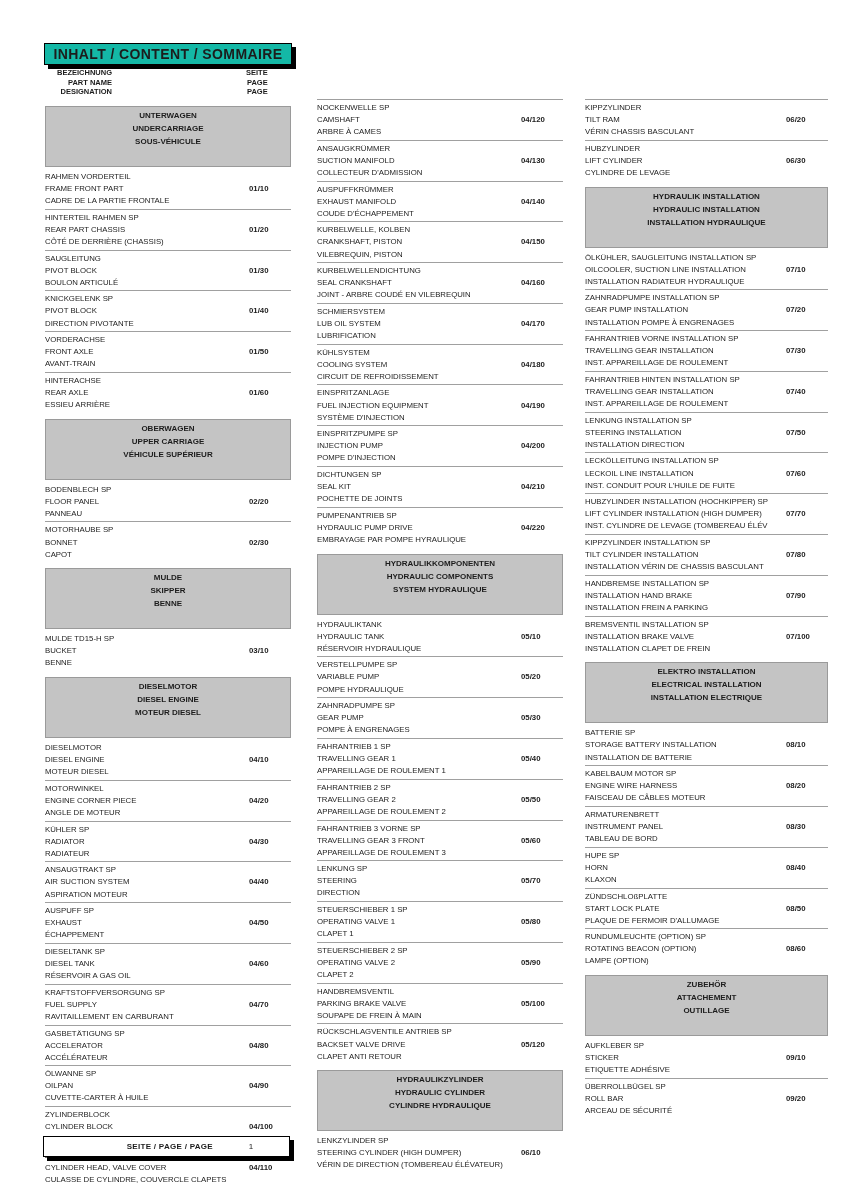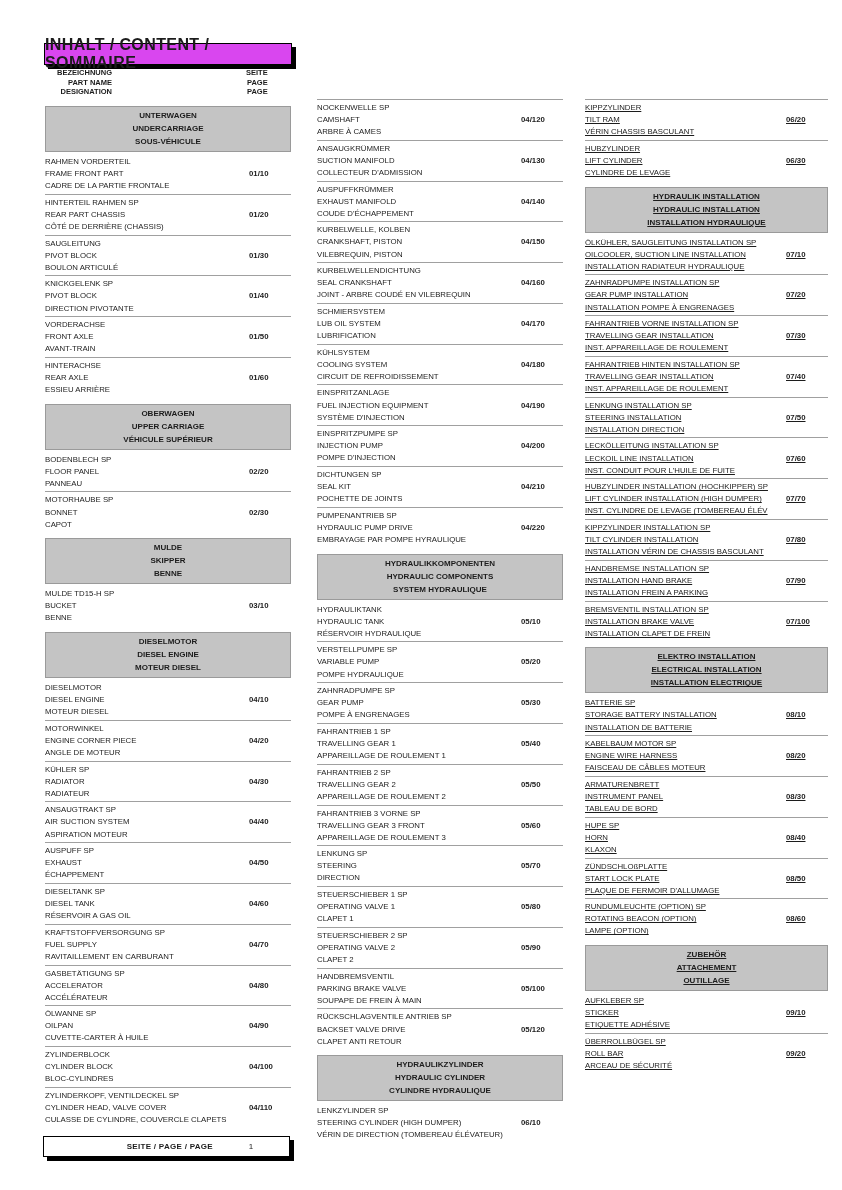--- a/index.html
+++ b/index.html
@@ -3,35 +3,35 @@
 <meta charset="utf-8">
 <style>
   html,body{margin:0;padding:0;}
   body{
     width:842px;height:1190px;background:#ffffff;position:relative;
     font-family:"Liberation Sans", sans-serif;color:#1c1c1c;
     -webkit-font-smoothing:antialiased;
   }
   .title-box{
     position:absolute;left:44px;top:43px;width:246px;height:20px;
-    border:1px solid #000;background:#d946ef;
+    border:1px solid #000;background:#14b8a6;
     box-shadow:4px 4px 0 #000;
     display:flex;align-items:center;justify-content:center;
-    font-weight:bold;font-size:16px;letter-spacing:.4px;
+    font-weight:bold;font-size:14px;letter-spacing:.4px;
   }
   .legend{position:absolute;top:68px;font-size:7.5px;font-weight:bold;line-height:9.6px;text-align:right;}
   .legend-left{left:57px;}
   .legend-right{left:246px;}
   .column{position:absolute;font-size:7.8px;}
   .col-0{left:45px;top:106px;width:246px;}
   .col-1{left:317px;top:99px;width:246px;border-top:1px solid #9f9f9f;}
-  .col-2{left:585px;top:99px;width:243px;border-top:1px solid #9f9f9f;text-decoration:underline;}
+  .col-2{left:585px;top:99px;width:243px;border-top:1px solid #9f9f9f;}
   .section{
     background:#c4c4c4;border:1px solid #9a9a9a;
-    margin:6px 0 2px 0;padding:2px 0 3px 0;
+    margin:6px 0 2px 0;padding:2px 0 18px 0;
     text-align:center;font-weight:bold;font-size:8px;line-height:13px;
   }
   .column > .section:first-child{margin-top:0;}
   .entry{padding:2px 0 1.5px 0;}
   .entry + .entry{border-top:1px solid #a0a0a0;}
   .ln{line-height:12.1px;white-space:nowrap;overflow:hidden;}
   .mid{display:flex;}
   .mid .en{flex:1;}
   .pg{width:42px;text-align:left;font-weight:bold;}
   .footer-box{

